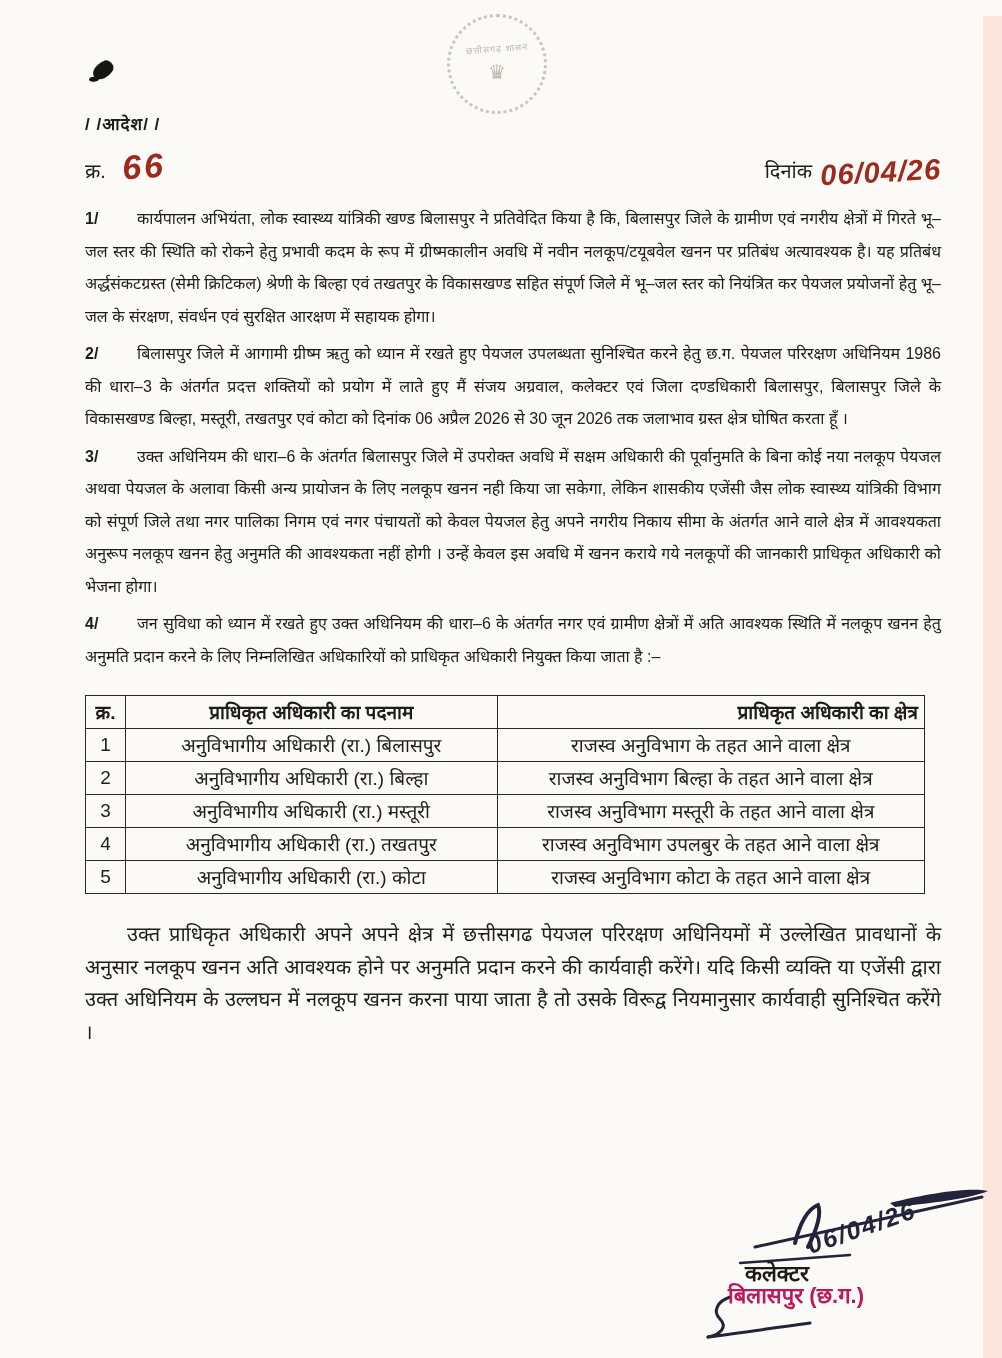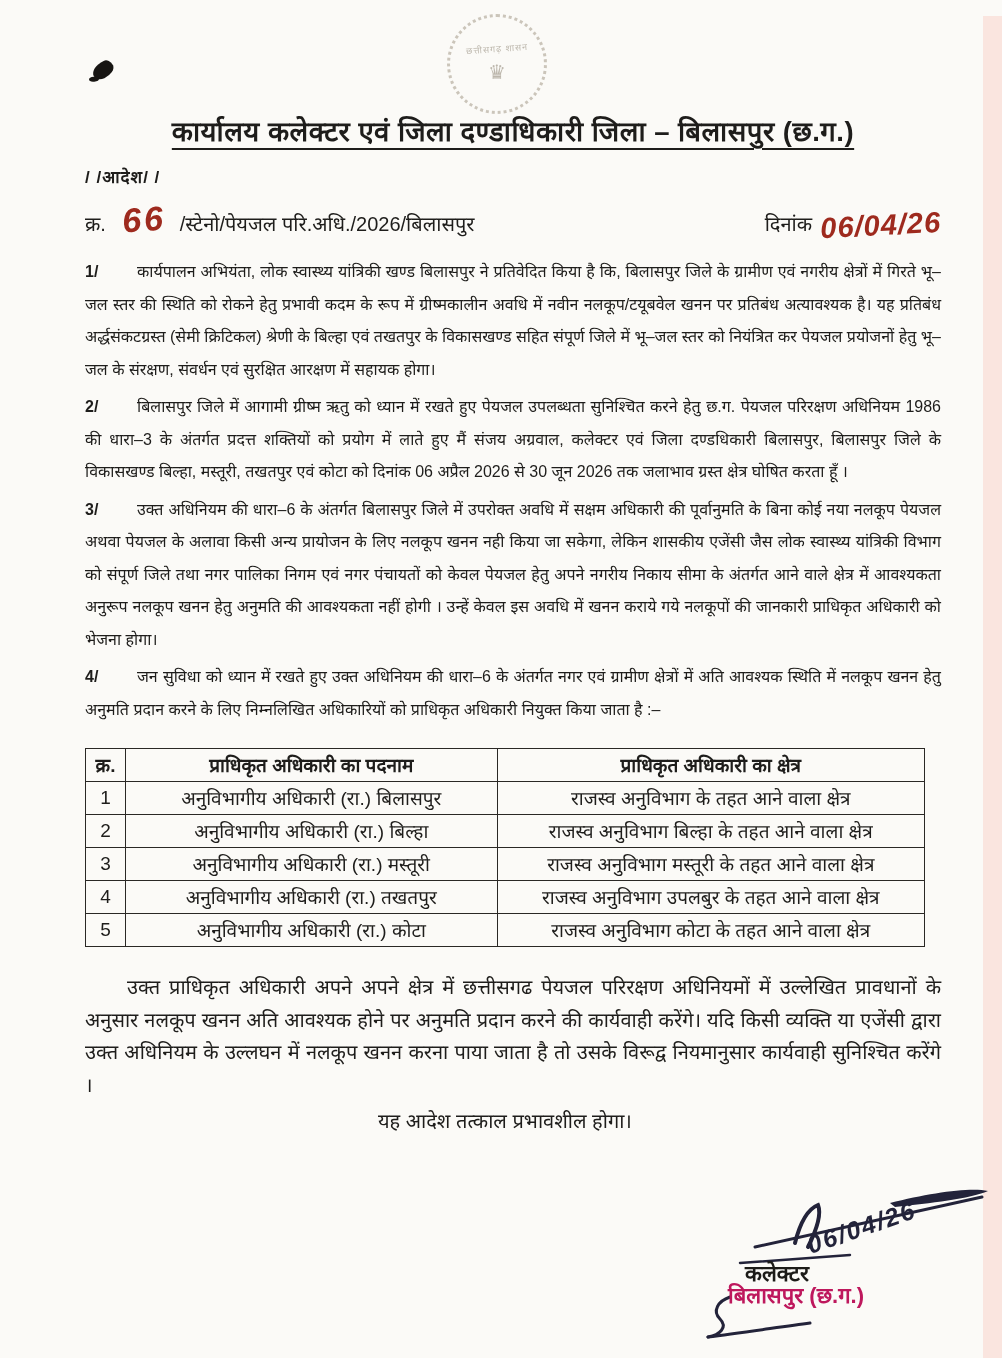--- a/index.html
+++ b/index.html
@@ -149,21 +149,21 @@
   }
   table.officers th, table.officers td {
     border: 1.6px solid #2a2825;
     text-align: center;
     padding: 3px 6px;
     height: 31px;
   }
   table.officers th { font-weight: 600; }
   table.officers .col-sn { width: 40px; }
   table.officers .col-name { width: 372px; }
-  table.officers .col-area { width: 428px; }
+  table.officers .col-area { width: 428px; text-align: right; }
 
   .closing-para {
     font-size: 20px;
     line-height: 32.5px;
     text-align: justify;
     text-indent: 42px;
     margin-top: 24px;
     font-weight: 500;
   }
 
@@ -224,29 +224,27 @@
 
   <div class="ink-blot"></div>
 
   <div class="seal">
     <div class="seal-text">छत्तीसगढ़ शासन</div>
     <div class="seal-emblem">♛</div>
   </div>
 
   <div class="content">
 
-    <div class="doc-title">कार्यालय कलेक्टर एवं जिला दण्डाधिकारी जिला – बिलासपुर (छ.ग.)</div>
 
     <div class="doc-subtitle">/ /आदेश/ /</div>
 
     <div class="ref-line">
       <div class="ref-left">
         <span>क्र.</span>
         <span class="hand-red">66</span>
-        <span>/स्टेनो/पेयजल परि.अधि./2026/बिलासपुर</span>
       </div>
       <div class="ref-right">
         <span>दिनांक</span>
         <span class="hand-red date-top">06/04/26</span>
       </div>
     </div>
 
     <div class="para">
       <span class="pnum">1/</span><span>कार्यपालन अभियंता, लोक स्वास्थ्य यांत्रिकी खण्ड बिलासपुर ने प्रतिवेदित किया है कि, बिलासपुर जिले के ग्रामीण एवं नगरीय क्षेत्रों में गिरते भू–जल स्तर की स्थिति को रोकने हेतु प्रभावी कदम के रूप में ग्रीष्मकालीन अवधि में नवीन नलकूप/टयूबवेल खनन पर प्रतिबंध अत्यावश्यक है। यह प्रतिबंध अर्द्धसंकटग्रस्त (सेमी क्रिटिकल) श्रेणी के बिल्हा एवं तखतपुर के विकासखण्ड सहित संपूर्ण जिले में भू–जल स्तर को नियंत्रित कर पेयजल प्रयोजनों हेतु भू–जल के संरक्षण, संवर्धन एवं सुरक्षित आरक्षण में सहायक होगा।</span>
     </div>
@@ -295,21 +293,20 @@
         <tr>
           <td>5</td>
           <td>अनुविभागीय अधिकारी (रा.) कोटा</td>
           <td>राजस्व अनुविभाग कोटा के तहत आने वाला क्षेत्र</td>
         </tr>
       </tbody>
     </table>
 
     <div class="closing-para">उक्त प्राधिकृत अधिकारी अपने अपने क्षेत्र में छत्तीसगढ पेयजल परिरक्षण अधिनियमों में उल्लेखित प्रावधानों के अनुसार नलकूप खनन अति आवश्यक होने पर अनुमति प्रदान करने की कार्यवाही करेंगे। यदि किसी व्यक्ति या एजेंसी द्वारा उक्त अधिनियम के उल्लघन में नलकूप खनन करना पाया जाता है तो उसके विरूद्व नियमानुसार कार्यवाही सुनिश्चित करेंगे ।</div>
 
-    <div class="effective-line">यह आदेश तत्काल प्रभावशील होगा।</div>
 
   </div>
 
   <div class="sig-block">
     <svg class="sig-flourish" viewBox="0 0 295 165" xmlns="http://www.w3.org/2000/svg">
       <path d="M 55 62 L 282 12" stroke="#23233a" stroke-width="3" fill="none" stroke-linecap="round"></path>
       <path d="M 190 18 C 230 8, 270 2, 288 6 C 270 14, 230 18, 195 22 Z" fill="#23233a"></path>
       <path d="M 95 58 C 100 38, 108 24, 118 20 C 122 30, 115 48, 108 62" stroke="#23233a" stroke-width="4" fill="none" stroke-linecap="round"></path>
       <path d="M 40 78 L 150 70" stroke="#23233a" stroke-width="2.5" fill="none" stroke-linecap="round"></path>
       <path d="M 30 112 C 18 116, 12 126, 20 134 C 28 142, 20 150, 8 152" stroke="#23233a" stroke-width="3" fill="none" stroke-linecap="round"></path>

